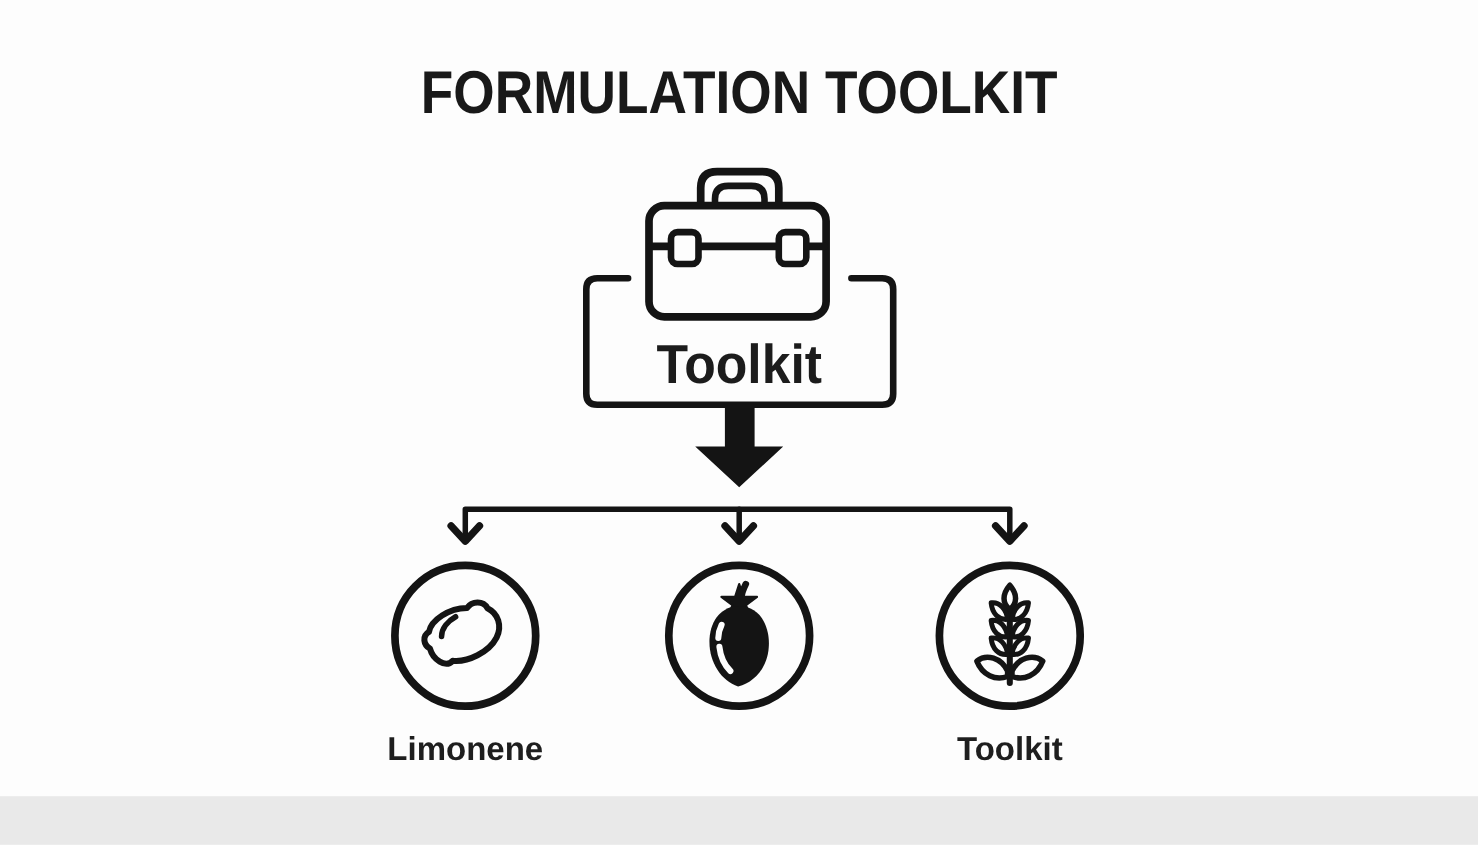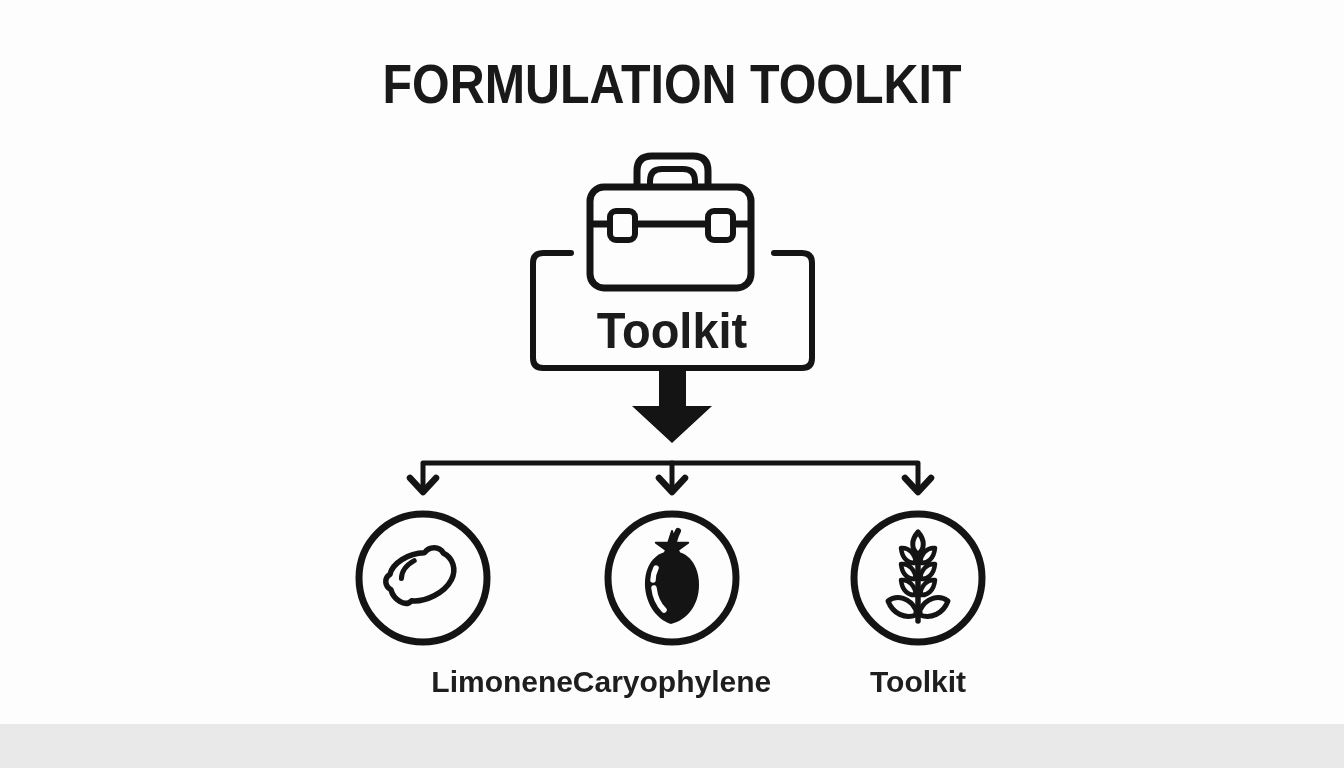--- a/index.html
+++ b/index.html
@@ -38,21 +38,21 @@
   }
   .branch-label{
     position:absolute;
     top:665px;width:320px;
     text-align:center;
     font-size:30px;
     font-weight:bold;
     color:#1e1e1e;
     white-space:nowrap;
   }
-  .branch-label.b0{left:253px;text-align:right;}
+  .branch-label.b0{left:263px;}
   .branch-label.b1{left:512px;}
   .branch-label.b2{left:758px;}
 </style>
 </head>
 <body>
 
 <div class="stage">
 
   <div class="diagram-title">FORMULATION TOOLKIT</div>
 
@@ -116,16 +116,15 @@
         <path d="M 2,17 C 10,18 16,12 17,2 C 9,1 3,8 2,17 Z" stroke-width="4.5" fill="#fdfdfd"></path>
         <path d="M -2,37 C -13,41 -25,36 -30,23 C -21,16 -8,20 -2,32 Z" stroke-width="5" fill="#fdfdfd"></path>
         <path d="M 2,37 C 13,41 25,36 30,23 C 21,16 8,20 2,32 Z" stroke-width="5" fill="#fdfdfd"></path>
       </g>
     </g>
   </svg>
 
   <div class="root-label">Toolkit</div>
 
   <div class="branch-label b0">Limonene</div>
-  <div class="branch-label b1">Caryophylene</div>
   <div class="branch-label b2">Toolkit</div>
 
 </div>
 
 </body></html>

